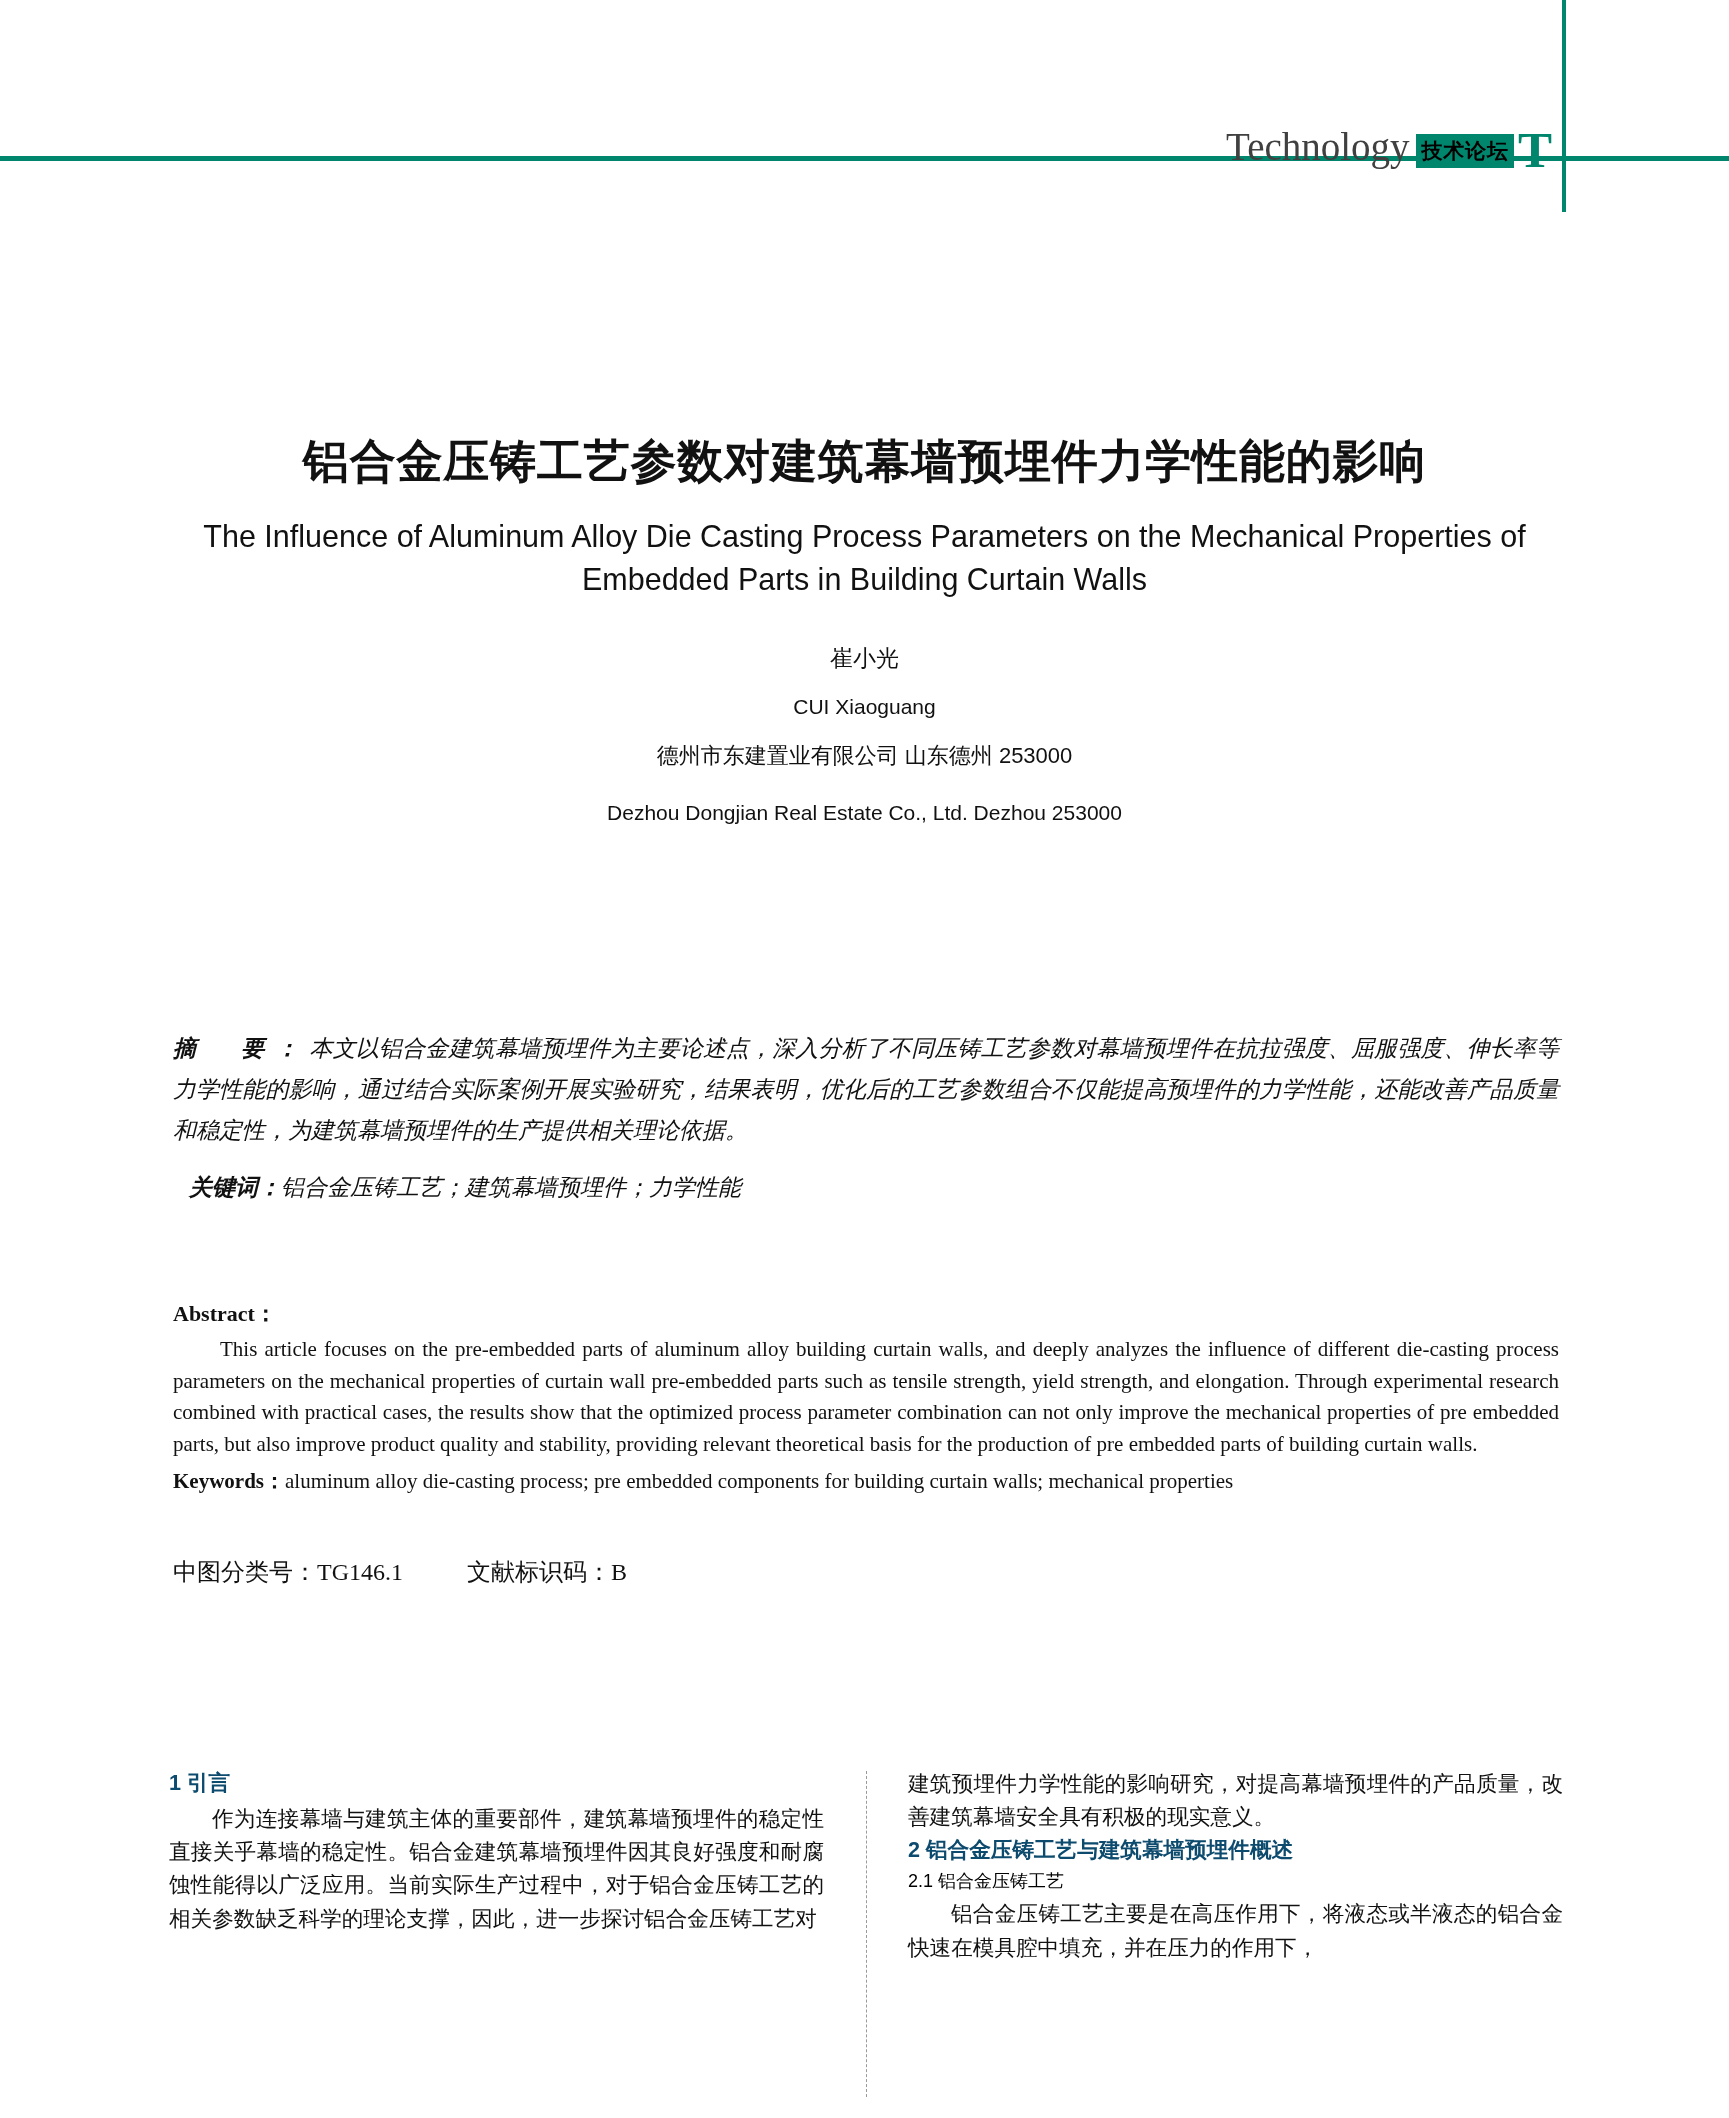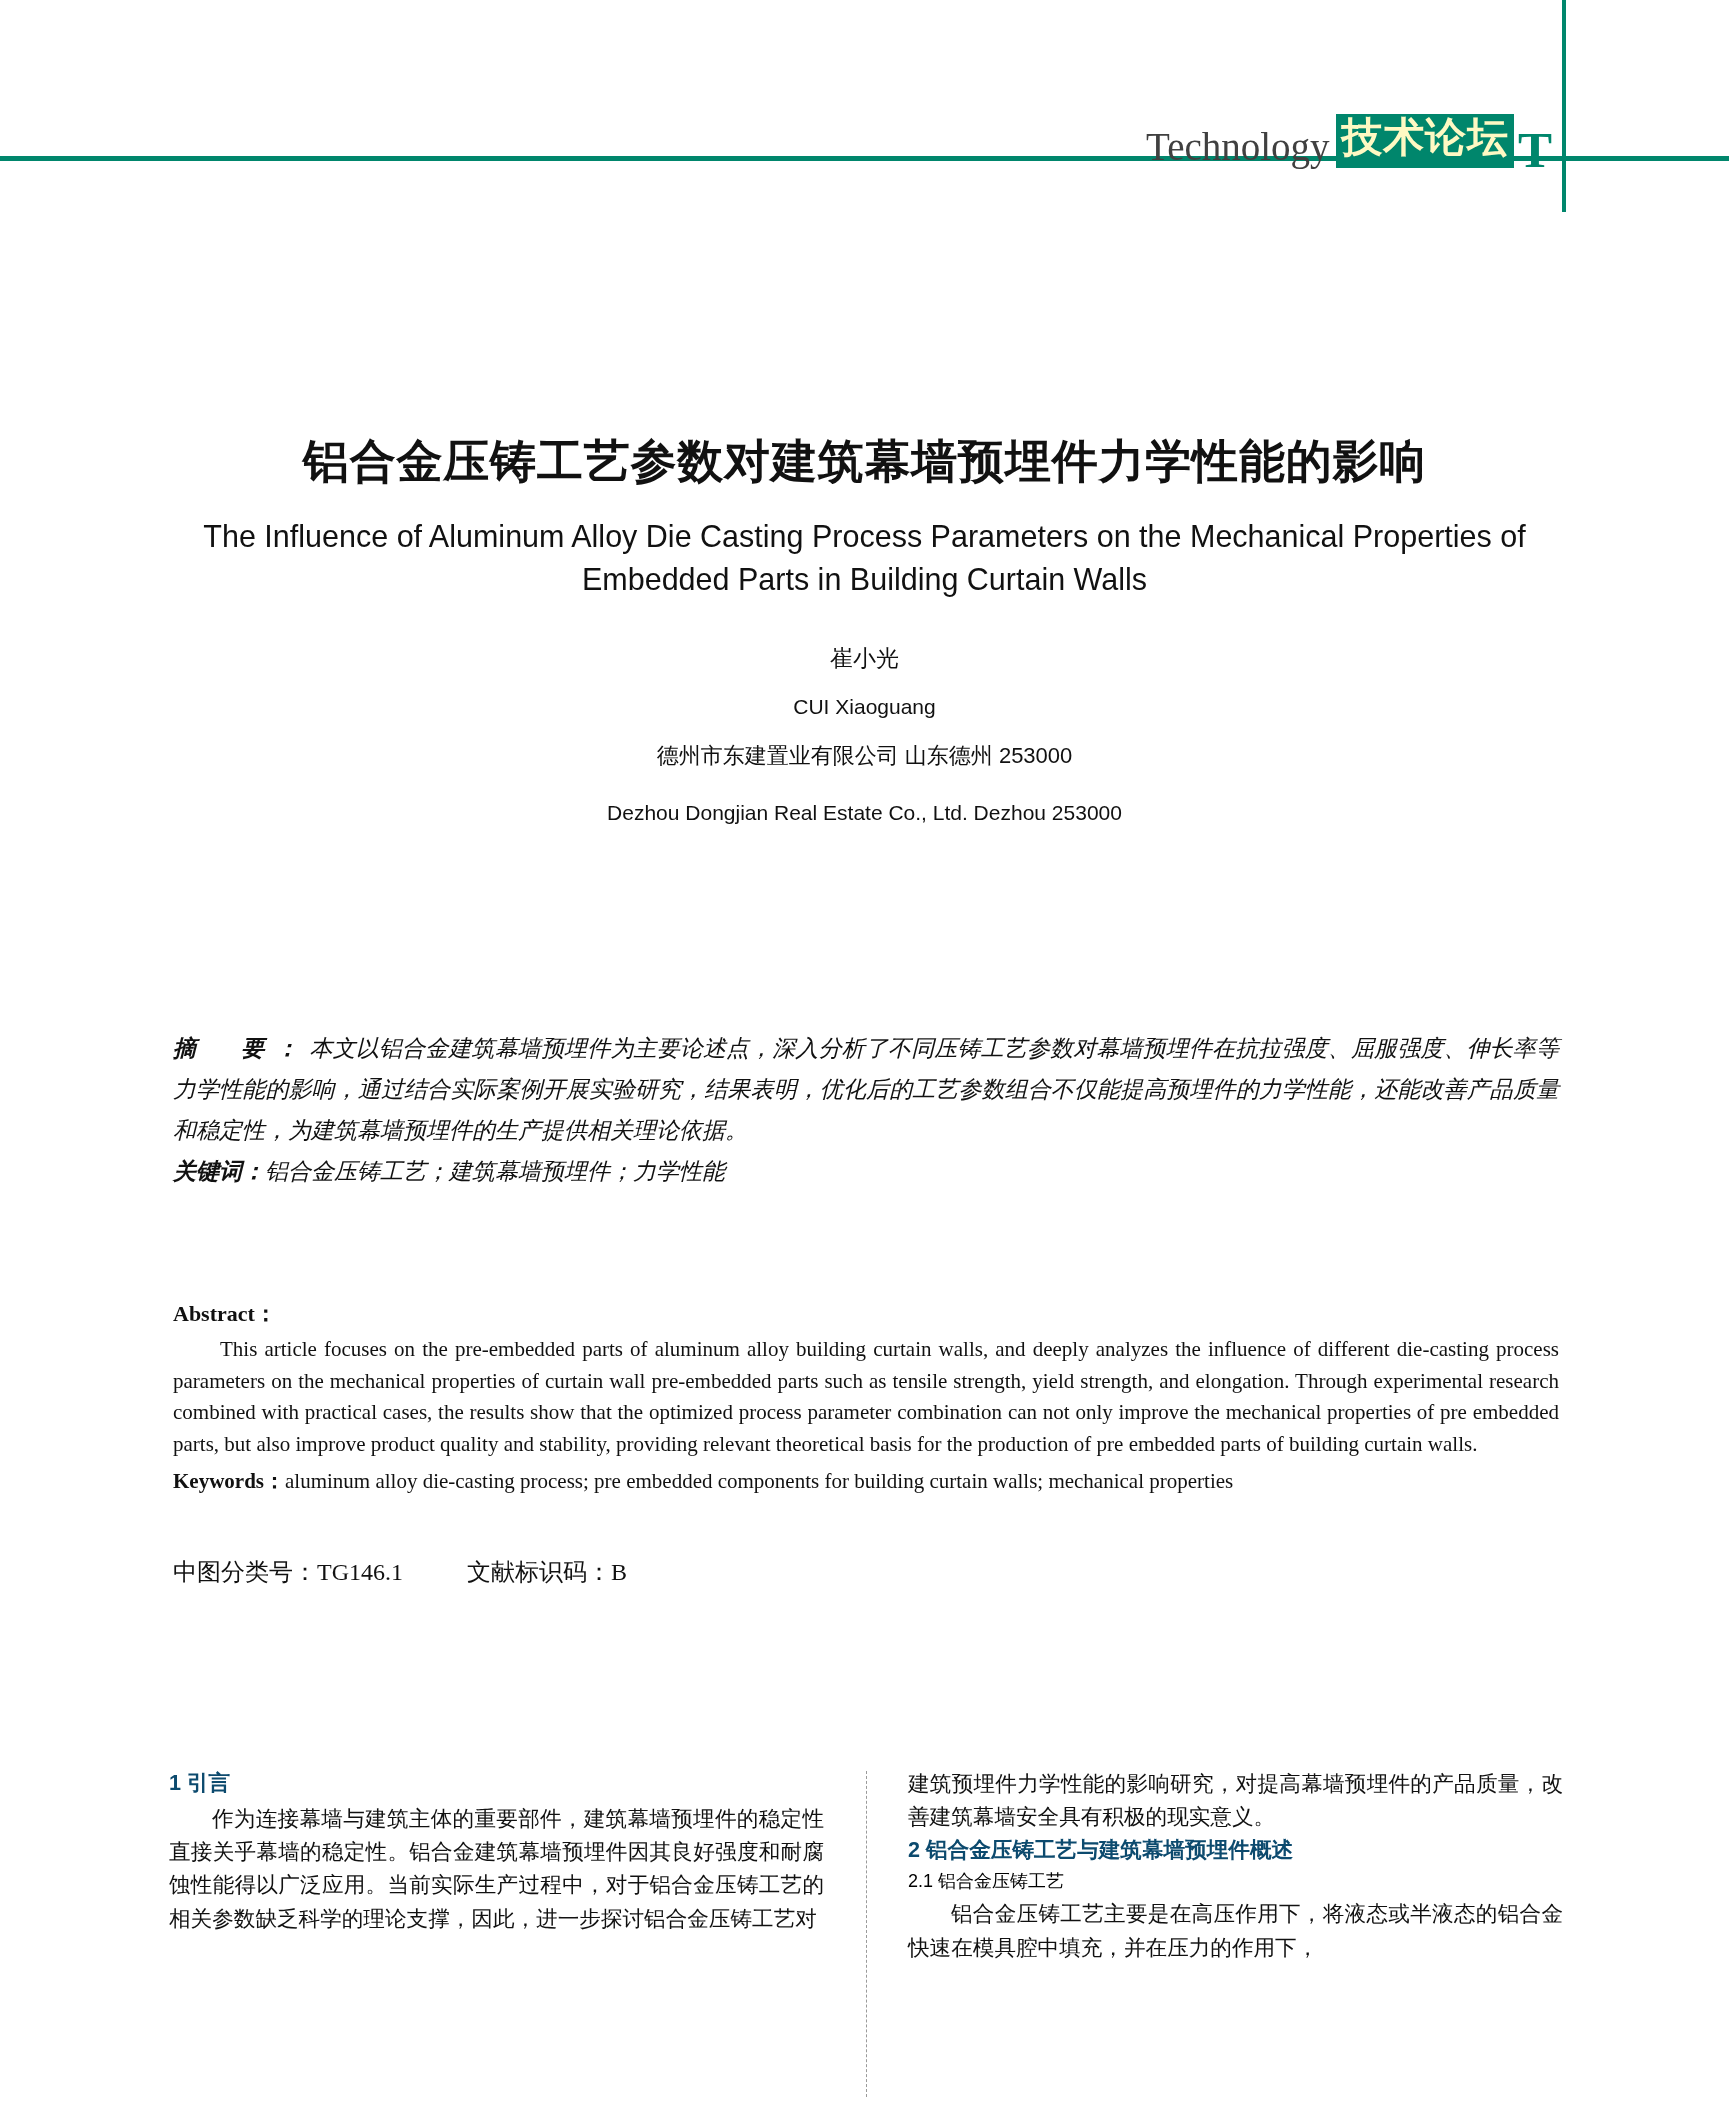--- a/index.html
+++ b/index.html
@@ -54,27 +54,26 @@
     font-size: 39px;
     line-height: 1;
     color: #404040;
     letter-spacing: 0px;
     padding-right: 6.8px;
     position: relative;
     top: -2.5px;
   }
   .masthead-cn {
     background: #00866c;
-    color: #fef9c3;
-    font-size: 41px;
+    color: #000000;
+    font-size: 21px;
     font-weight: bold;
     line-height: 1;
     padding: 6px 5.1px 6.8px 5.1px;
     letter-spacing: 0.8px;
-    font-family: Liberation Mono, monospace;
   }
   .masthead-t {
     font-family: "Liberation Serif", "DejaVu Serif", serif;
     font-size: 51px;
     font-weight: bold;
     line-height: 0.82;
     color: #00866c;
     padding-left: 4.2px;
     position: relative;
     top: 3.4px;
@@ -144,21 +143,21 @@
   .abs-cn-label {
     font-weight: bold;
     font-style: italic;
     letter-spacing: 11px;
   }
   .kw-cn {
     font-family: "Liberation Serif", "DejaVu Serif", serif;
     font-style: italic;
     font-size: 23px;
     line-height: 1.78;
-    margin: 0;
+    margin: 16px;
     color: #111;
   }
   .kw-cn-label { font-weight: bold; }
 
   
   .abs-en-block {
     position: absolute;
     left: 173px;
     top: 1297px;
     width: 1386px;

